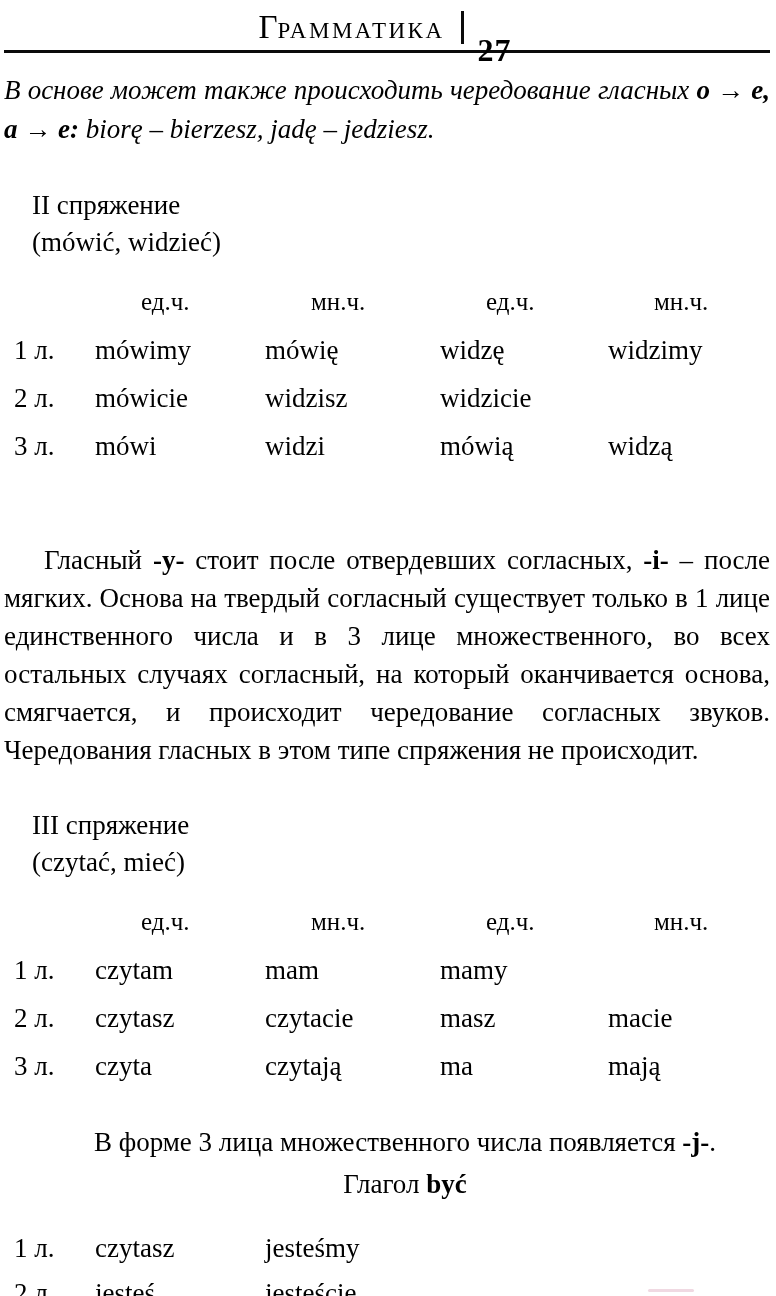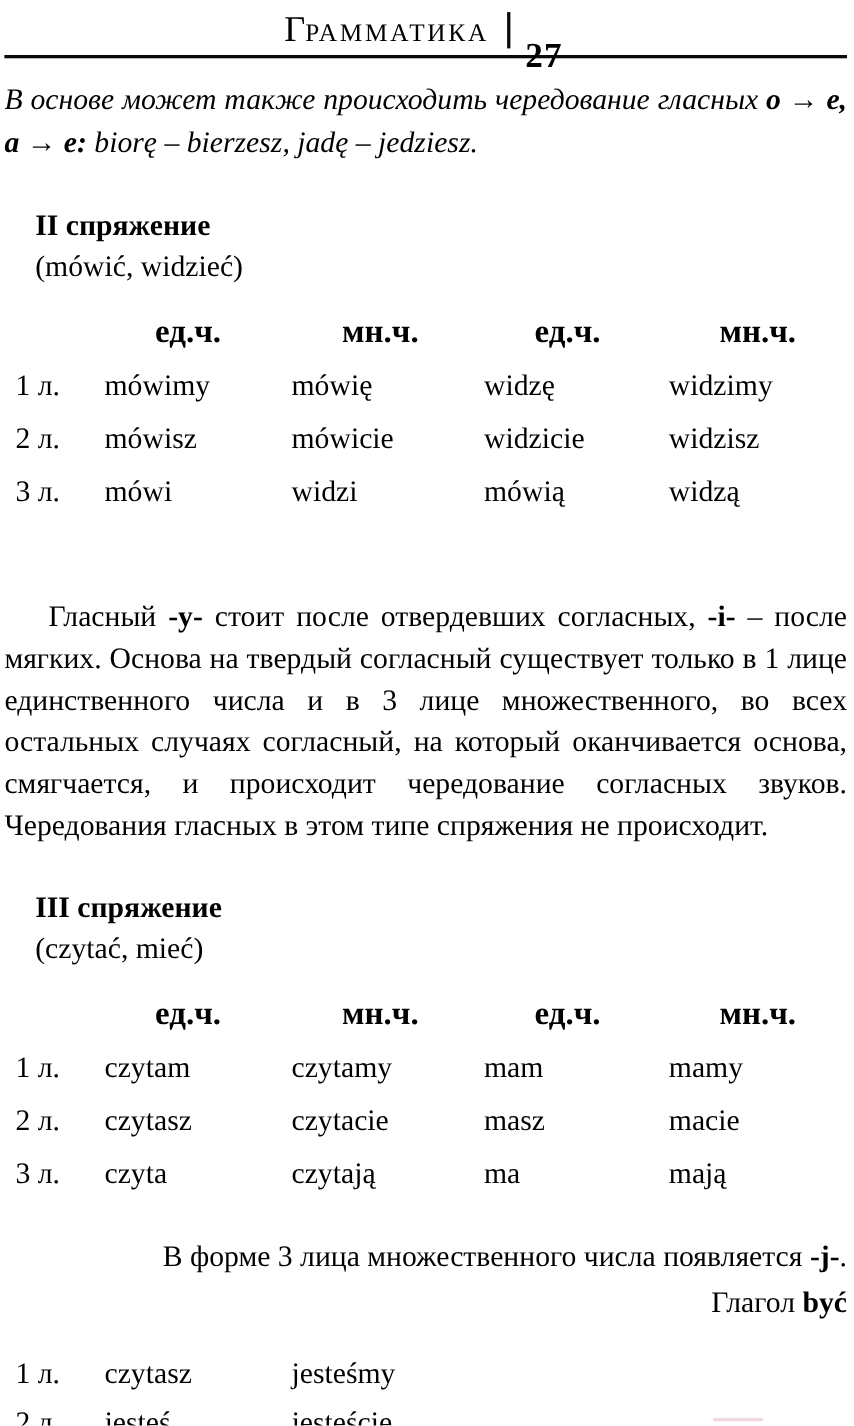--- a/index.html
+++ b/index.html
@@ -23,35 +23,35 @@
     margin: 0 14px 0 16px;
   }
   .pageno { font-size: 32px; font-weight: bold; letter-spacing: 1px; margin-top: 46px; }
   .rule { height: 3px; background: #0a0a0a; margin-top: 4px; }
 
   
   .p { font-size: 27px; line-height: 38px; text-align: justify; margin: 0; }
   .p .b { font-weight: bold; }
   .p-intro { margin-top: 18px; line-height: 39px; font-style: italic; }
   .p-mid   { margin-top: 80px; text-indent: 40px; }
-  .p-note  { margin: 42px 0 0 36px; text-align: right; }
-  .p-byc   { margin: 4px 0 0 36px; text-align: right; }
+  .p-note  { margin: 42px 0 0 36px; text-align: center; }
+  .p-byc   { margin: 4px 0 0 36px; text-align: center; }
 
   
   .conj-head { margin: 38px 0 0 28px; font-size: 27px; line-height: 37px; }
-  .conj-title { font-weight: bold; }
+  .conj-title { font-weight: normal; }
 
   
   .tbl { margin: 26px 0 0 10px; font-size: 27px; }
   .trow {
     display: grid;
     grid-template-columns: 81px 170px 175px 168px 1fr;
     line-height: 30px; margin-top: 18px;
   }
-  .trow.thead { font-size: 30px; font-weight: bold; margin-top: 0; }
+  .trow.thead { font-size: 25px; font-weight: normal; margin-top: 0; }
   .trow.thead .cell { padding-left: 46px; }
   .cell { white-space: nowrap; }
   .tbl-byc { margin-top: 30px; }
   .tbl-byc .trow { margin-top: 15px; }
 
   
   .artifact {
     position: absolute; left: 648px; top: 1289px;
     width: 46px; height: 3px; border-radius: 2px;
     background: #f0d9e2;
@@ -86,24 +86,23 @@
       </div>
       <div class="trow">
         <span class="cell person">1 л.</span>
         <span class="cell">mówimy</span>
         <span class="cell">mówię</span>
         <span class="cell">widzę</span>
         <span class="cell">widzimy</span>
       </div>
       <div class="trow">
         <span class="cell person">2 л.</span>
-        <span class="cell">mówisz</span>
         <span class="cell">mówicie</span>
+        <span class="cell">widzisz</span>
         <span class="cell">widzicie</span>
-        <span class="cell">widzisz</span>
       </div>
       <div class="trow">
         <span class="cell person">3 л.</span>
         <span class="cell">mówi</span>
         <span class="cell">widzi</span>
         <span class="cell">mówią</span>
         <span class="cell">widzą</span>
       </div>
     </div>
 
@@ -118,21 +117,20 @@
       <div class="trow thead">
         <span class="cell"></span>
         <span class="cell">ед.ч.</span>
         <span class="cell">мн.ч.</span>
         <span class="cell">ед.ч.</span>
         <span class="cell">мн.ч.</span>
       </div>
       <div class="trow">
         <span class="cell person">1 л.</span>
         <span class="cell">czytam</span>
-        <span class="cell">czytamy</span>
         <span class="cell">mam</span>
         <span class="cell">mamy</span>
       </div>
       <div class="trow">
         <span class="cell person">2 л.</span>
         <span class="cell">czytasz</span>
         <span class="cell">czytacie</span>
         <span class="cell">masz</span>
         <span class="cell">macie</span>
       </div>

